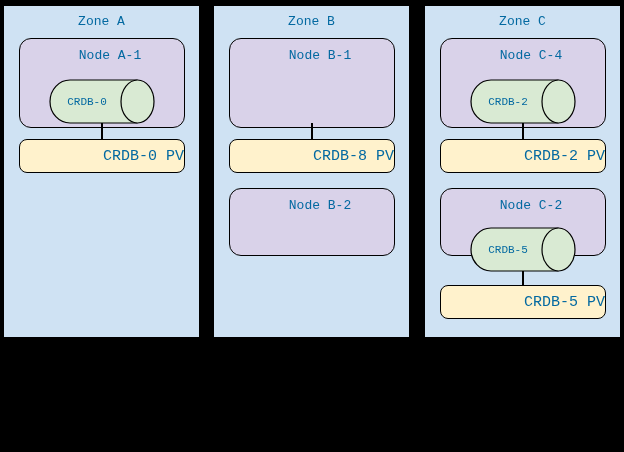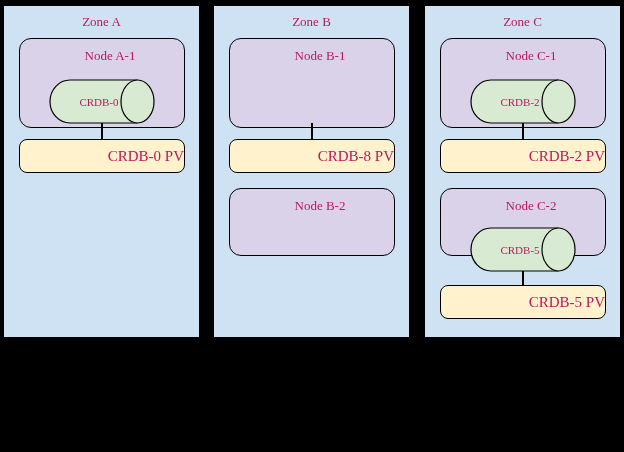--- a/index.html
+++ b/index.html
@@ -5,22 +5,22 @@
   html, body {
     margin: 0;
     padding: 0;
     background: #000000;
   }
   .canvas {
     position: relative;
     width: 624px;
     height: 452px;
     background: #000000;
-    font-family: Liberation Serif, serif;
-    color: #be185d;
+    font-family: Liberation Mono, monospace;
+    color: #0369a1;
     overflow: hidden;
   }
   .zone {
     position: absolute;
     top: 5px;
     width: 197px;
     height: 333px;
     background: #cfe2f3;
     border: 1.5px solid #000000;
     box-sizing: border-box;
@@ -68,21 +68,21 @@
   .pod svg {
     position: absolute;
     left: 0;
     top: 0;
     width: 106px;
     height: 45px;
     overflow: visible;
   }
   .pod-label {
     position: absolute;
-    left: 12px;
+    left: 0;
     top: 0;
     width: 76px;
     height: 45px;
     display: flex;
     align-items: center;
     justify-content: center;
     font-size: 11px;
   }
   .connector {
     position: absolute;
@@ -150,21 +150,21 @@
 
     <div class="node r2">
       <div class="node-label">Node B-2</div>
     </div>
   </div>
 
   <div class="zone zone-c">
     <div class="zone-label">Zone C</div>
 
     <div class="node r1">
-      <div class="node-label">Node C-1</div>
+      <div class="node-label">Node C-4</div>
       <div class="pod">
         <svg viewBox="0 0 106 45">
           <path d="M 88.5 1 L 21 1 A 20 21.5 0 0 0 21 44 L 88.5 44" fill="#d9ead3" stroke="#000000" stroke-width="1.2"></path>
           <ellipse cx="88.5" cy="22.5" rx="16.5" ry="21.5" fill="#d9ead3" stroke="#000000" stroke-width="1.2"></ellipse>
         </svg>
         <span class="pod-label">CRDB-2</span>
       </div>
     </div>
 
     <div class="connector c1"></div>

